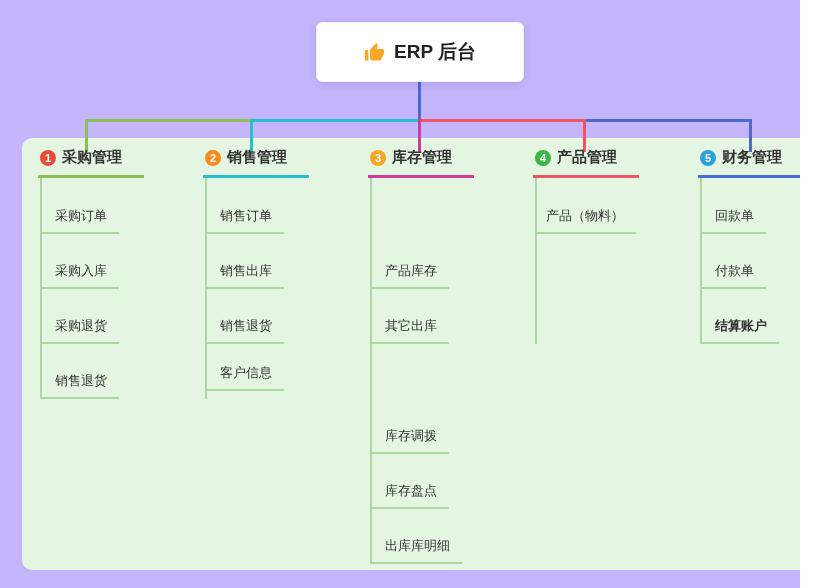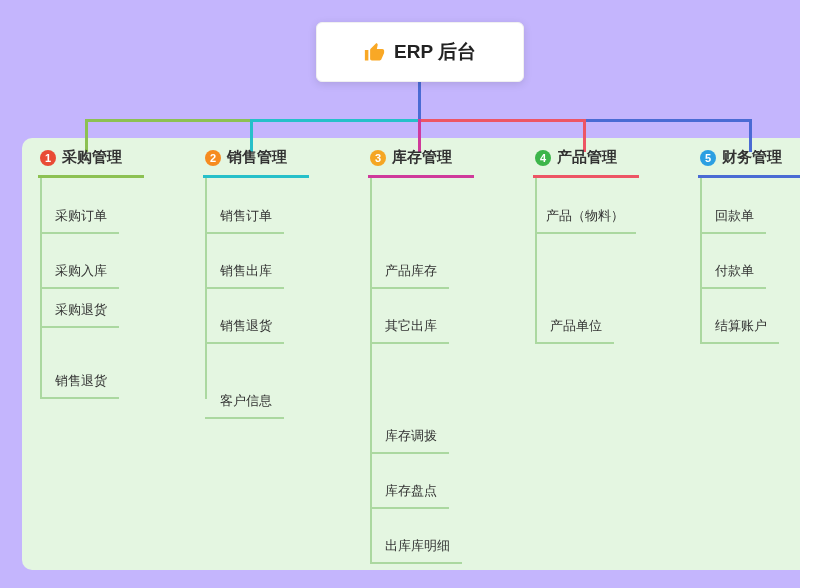--- a/index.html
+++ b/index.html
@@ -73,54 +73,53 @@
     <span>ERP 后台</span>
   </div>
 
   <div class="branch b1" style="left:38px;">
     <span class="badge">1</span>
     <span class="blabel">采购管理</span>
   </div>
   <div class="vline" style="left:40px;top:178px;height:221px;"></div>
   <div class="child" style="left:40px;top:207px;"><span>采购订单</span></div>
   <div class="child" style="left:40px;top:262px;"><span>采购入库</span></div>
-  <div class="child" style="left:40px;top:301px;"><span>采购退货</span></div>
+  <div class="child" style="left:40px;top:317px;"><span>采购退货</span></div>
   <div class="child" style="left:40px;top:372px;"><span>销售退货</span></div>
 
   <div class="branch b2" style="left:203px;">
     <span class="badge">2</span>
     <span class="blabel">销售管理</span>
   </div>
   <div class="vline" style="left:205px;top:178px;height:221px;"></div>
   <div class="child" style="left:205px;top:207px;"><span>销售订单</span></div>
   <div class="child" style="left:205px;top:262px;"><span>销售出库</span></div>
   <div class="child" style="left:205px;top:317px;"><span>销售退货</span></div>
-  <div class="child" style="left:205px;top:392px;"><span>客户信息</span></div>
+  <div class="child" style="left:205px;top:364px;"><span>客户信息</span></div>
 
   <div class="branch b3" style="left:368px;">
     <span class="badge">3</span>
     <span class="blabel">库存管理</span>
   </div>
   <div class="vline" style="left:370px;top:178px;height:386px;"></div>
   <div class="child" style="left:370px;top:262px;"><span>产品库存</span></div>
   <div class="child" style="left:370px;top:317px;"><span>其它出库</span></div>
   <div class="child" style="left:370px;top:427px;"><span>库存调拨</span></div>
   <div class="child" style="left:370px;top:482px;"><span>库存盘点</span></div>
   <div class="child" style="left:370px;top:537px;"><span>出库库明细</span></div>
 
   <div class="branch b4" style="left:533px;">
     <span class="badge">4</span>
     <span class="blabel">产品管理</span>
   </div>
   <div class="vline" style="left:535px;top:178px;height:166px;"></div>
   <div class="child" style="left:535px;top:207px;padding-left:11px;"><span>产品（物料）</span></div>
-  <div class="child" style="left:535px;top:317px;"><span>产品单位</span></div>
 
   <div class="branch b5" style="left:698px;">
     <span class="badge">5</span>
     <span class="blabel">财务管理</span>
   </div>
   <div class="vline" style="left:700px;top:178px;height:166px;"></div>
   <div class="child" style="left:700px;top:207px;"><span>回款单</span></div>
   <div class="child" style="left:700px;top:262px;"><span>付款单</span></div>
-  <div class="child" style="left:700px;top:317px;"><span>结算账户</span></div>
+  <div class="child" style="left:700px;top:317px;font-weight:bold;"><span>结算账户</span></div>
 
 </div>
 
 </body></html>

